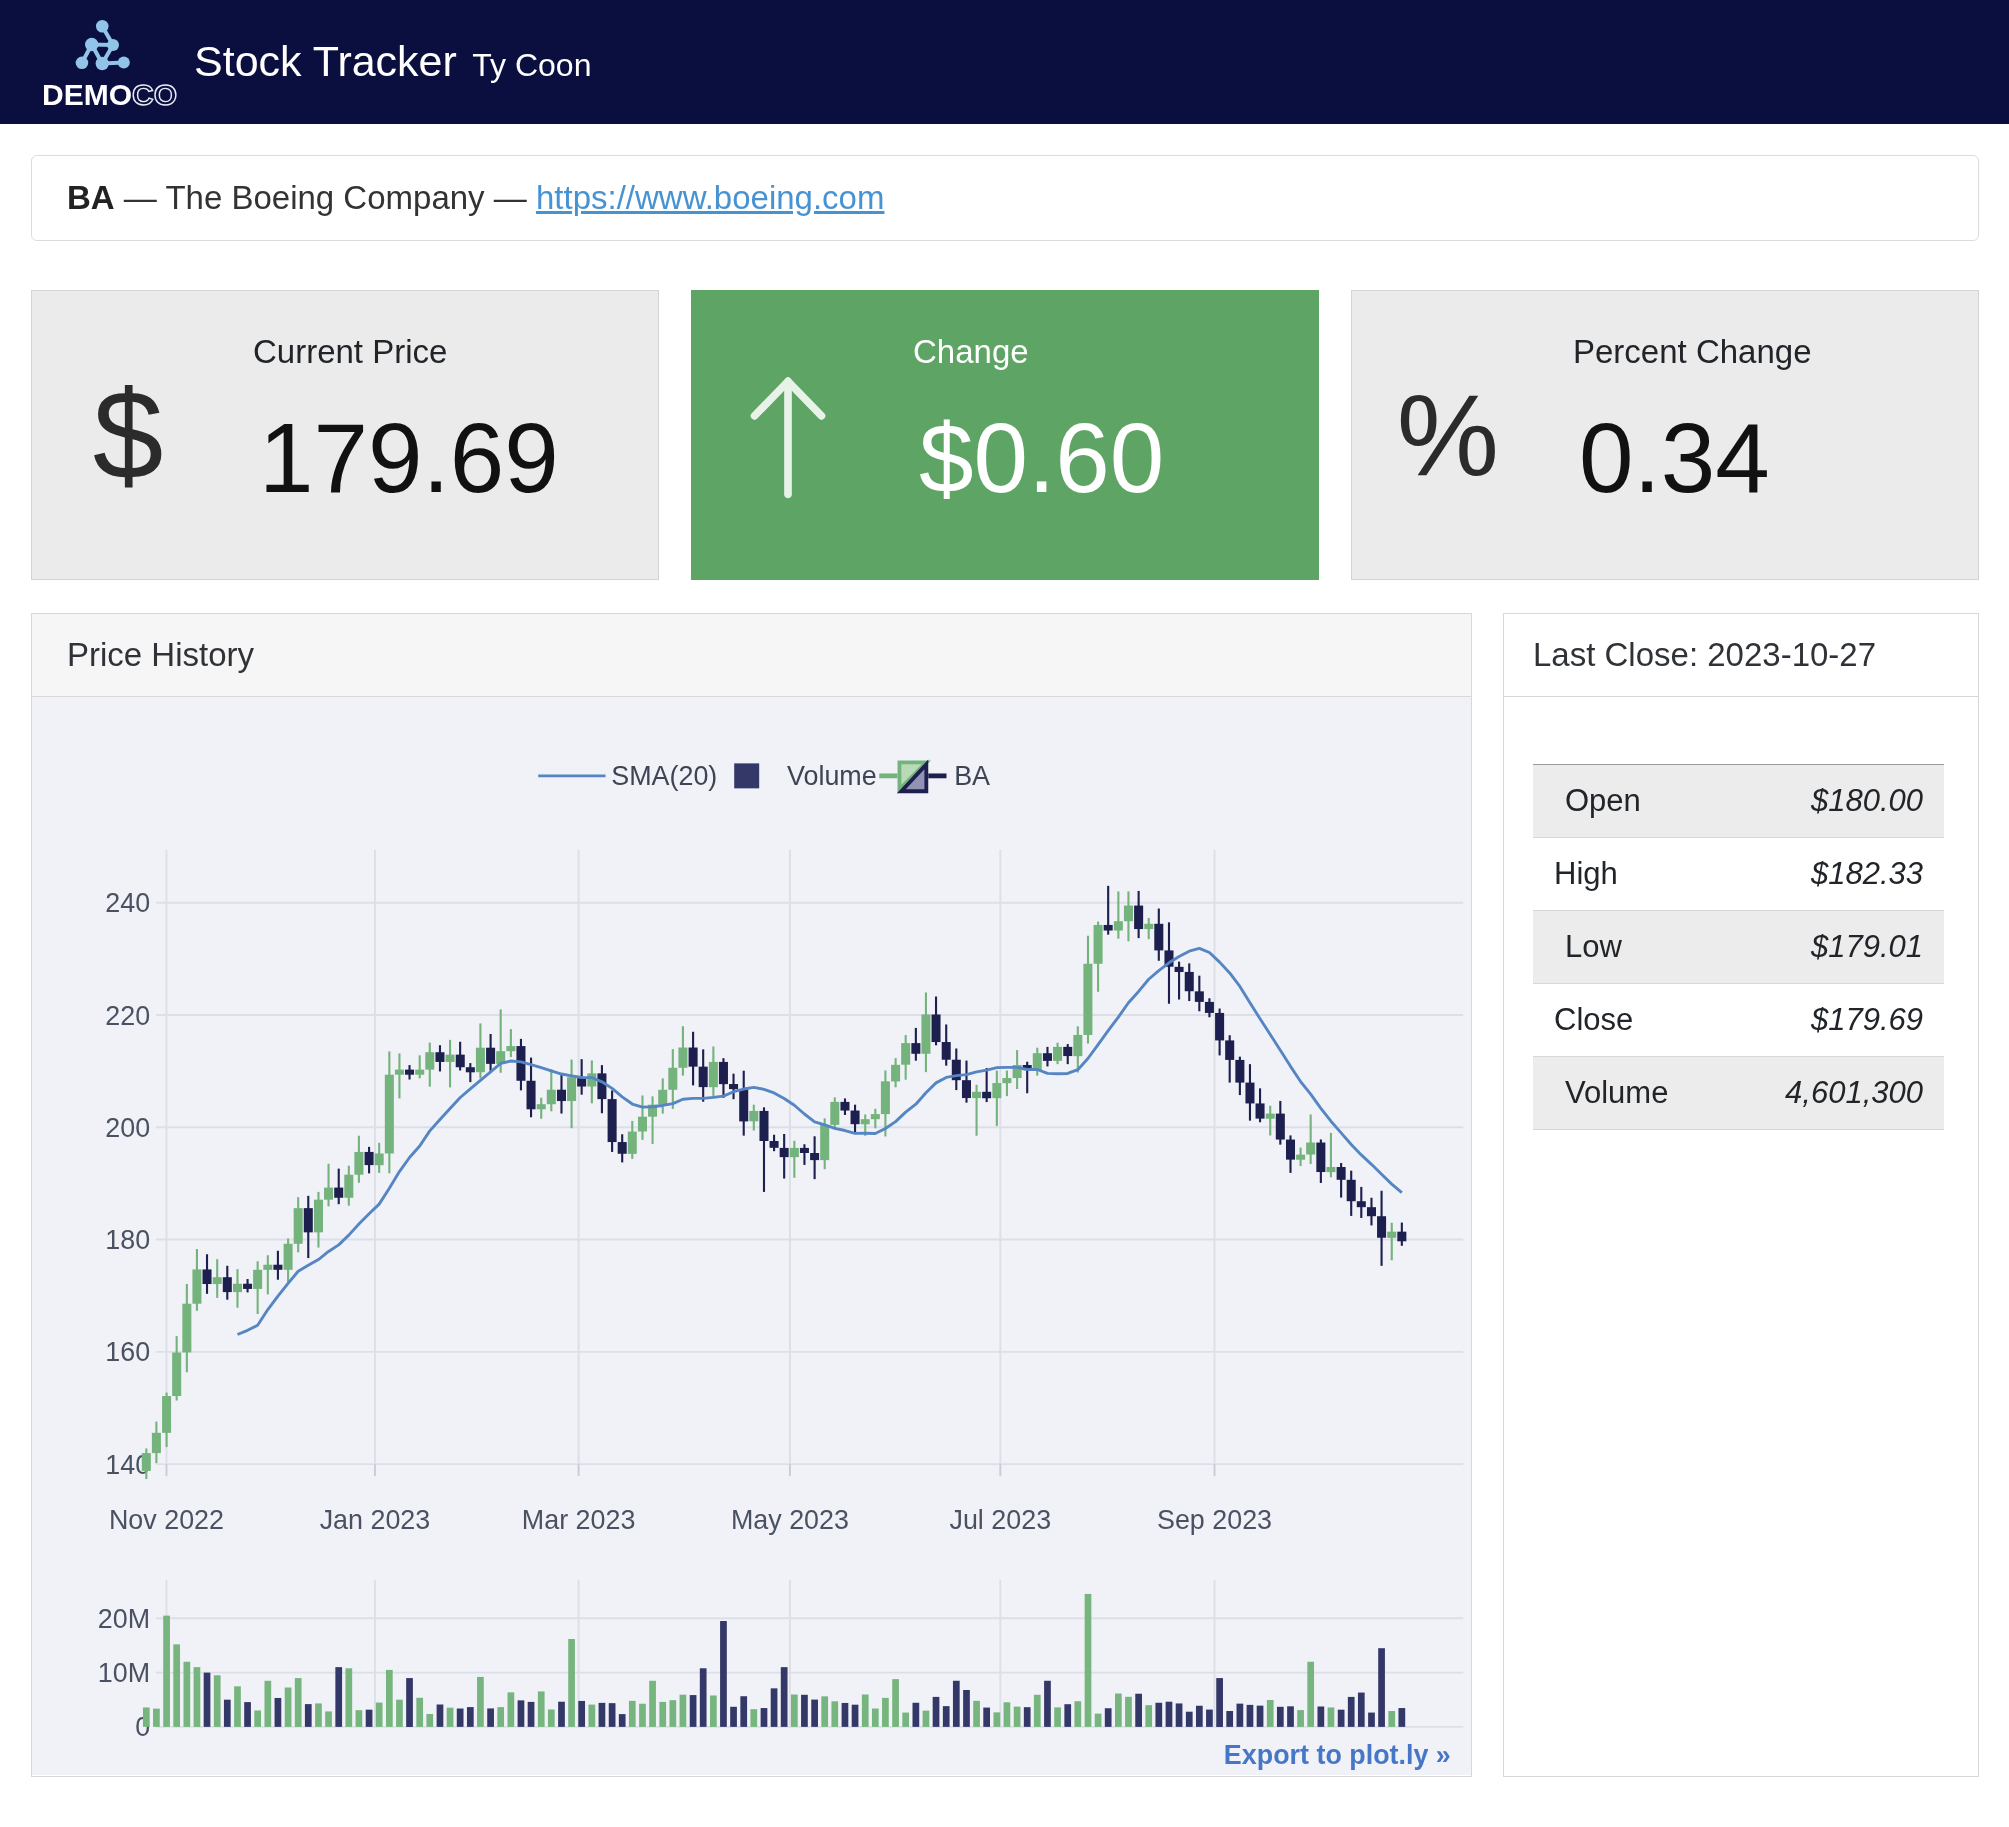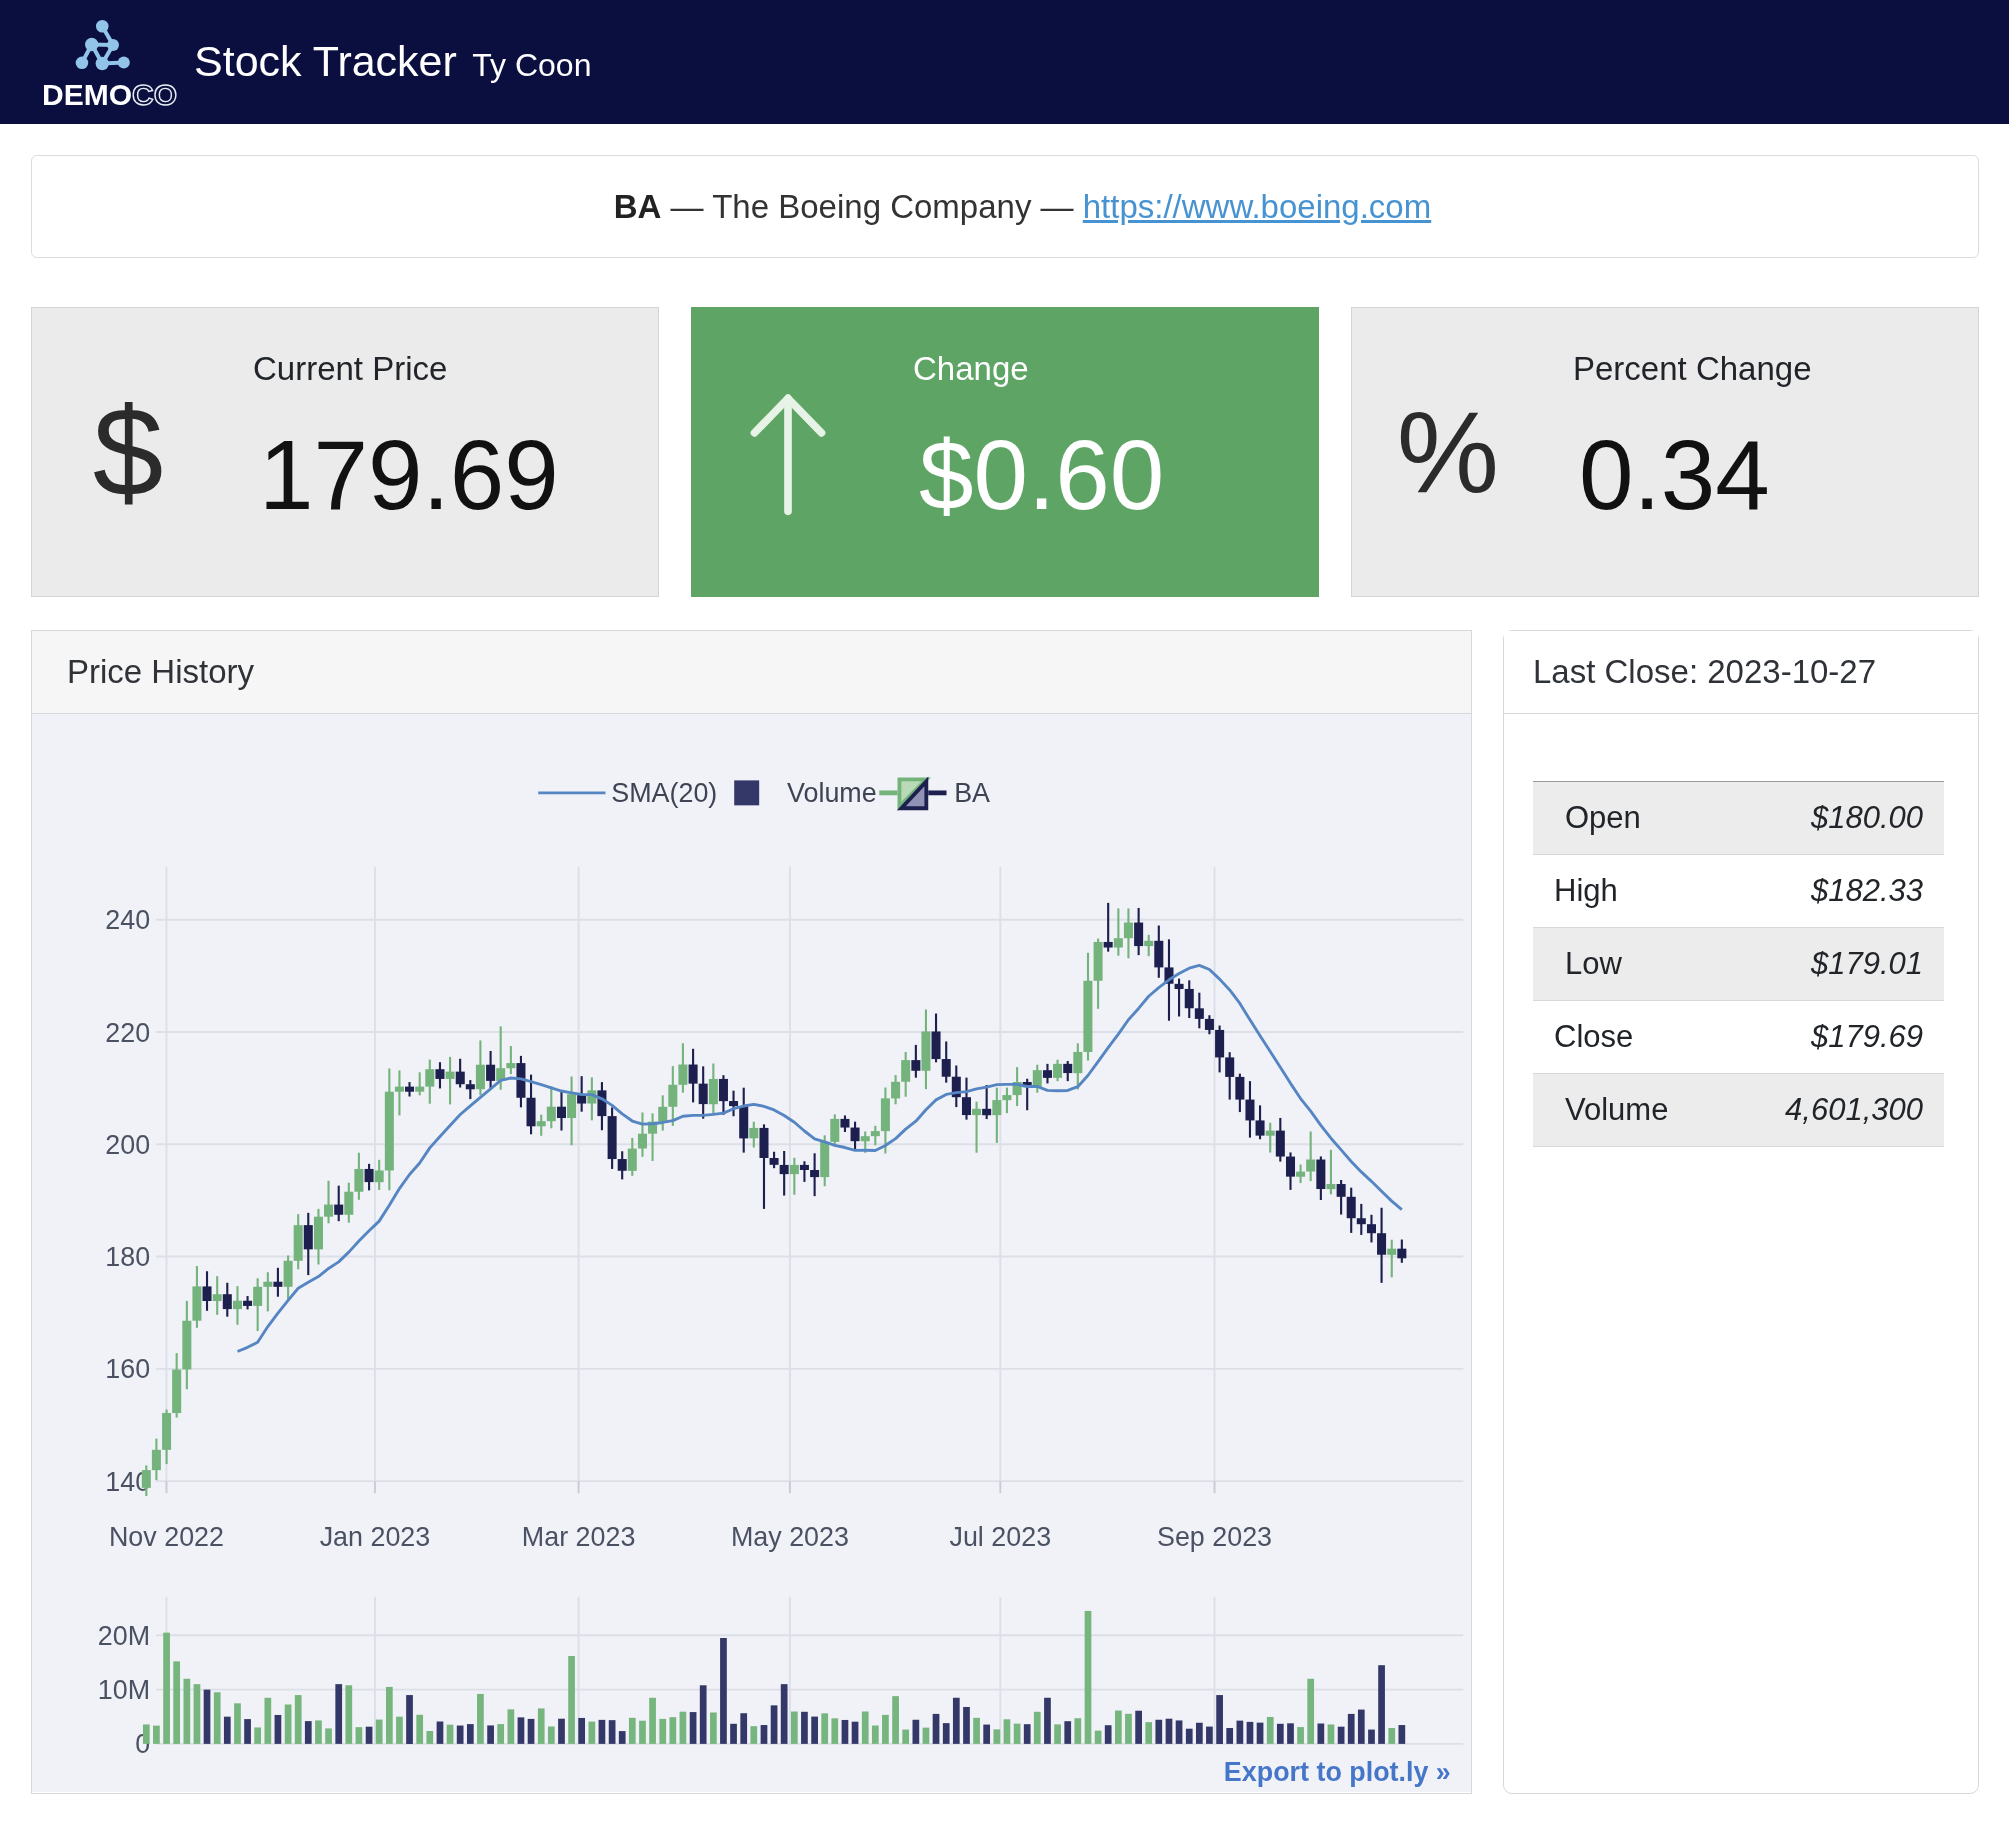--- a/index.html
+++ b/index.html
@@ -2,37 +2,37 @@
 <html><head><meta charset="utf-8">
 <style>
 * { margin:0; padding:0; box-sizing:border-box; }
 body { width:2010px; height:1827px; background:#fff; font-family:"Liberation Sans", sans-serif; color:#212529; overflow:hidden; }
 .navbar { position:relative; height:124px; background:#0a0f40; }
 .logo { position:absolute; left:75px; top:15.4px; }
 .logotext { position:absolute; left:42px; top:78px; font-size:30px; font-weight:bold; color:#fff; }
 .logotext .co { color:rgba(255,255,255,0); -webkit-text-stroke:1.4px #e8edf4; }
 .apptitle { position:absolute; left:194px; top:37px; font-size:43px; color:#fff; }
 .subtitle { font-size:32px; color:#fff; margin-left:15.4px; }
-.tickerbox { margin:31px 31px 0 31px; height:103px; border:1.9px solid #dcdcdc; border-radius:5.8px; display:flex; align-items:center; padding-left:35px; font-size:33px; color:#333;justify-content:center; }
+.tickerbox { margin:31px 31px 0 31px; height:86px; border:1.9px solid #dcdcdc; border-radius:5.8px; display:flex; align-items:center; padding-left:35px; font-size:33px; color:#333; }
 .tickerbox b { color:#222; }
 .tickerbox a { color:#4793d2; text-decoration:underline; }
 .cards { margin:49px 31px 0 31px; display:flex; gap:32px; }
 .card { position:relative; width:628px; height:290px; background:#ebebeb; border:1.9px solid #d4d4d4; }
 .card.green { background:#5ea565; border-color:#5ea565; color:#fff;text-align:right; }
 .cicon { position:absolute; left:0; top:0; width:192px; height:100%; display:flex; align-items:center; justify-content:center; }
 .clabel { position:absolute; left:221px; top:42px; font-size:33px; }
 .cnum { position:absolute; left:227px; top:114px; font-size:98px; line-height:1.1; font-weight:400; color:#111; }
 .card.green .clabel, .card.green .cnum { color:#fff; }
 .dollar { font-size:127px; color:#2b2b2b; }
 .pct { font-size:115px; color:#2b2b2b; }
 .panels { margin:33px 31px 0 31px; display:flex; gap:31px; }
 .panel { border:1.9px solid #d8d8dc; background:#fff; }
 .panel-hd { height:83px; background:#f6f6f7; border-bottom:1.9px solid #d8d8dc; display:flex; align-items:center; padding-left:35px; font-size:33px; color:#2f3337; }
 .left-panel { width:1443px; height:1164px; }
-.right-panel { width:481px; height:1164px;border-radius:9px; }
+.right-panel { width:481px; height:1164px; }
 .right-panel .panel-hd { background:#fff; padding-left:29px; }
 .chartwrap { width:1439px; height:1078px; background:#f1f2f7; }
 .tbl { margin:67px 29px 0 29px; border-collapse:collapse; width:411px; font-size:31px; }
 .tbl td { height:73px; padding:0 21px; border-top:1.9px solid #d8d8d8; }
 .tbl tr:first-child td { border-top:1.9px solid #9a9a9a; }
 .tbl tr:last-child td { border-bottom:1.9px solid #d8d8d8; }
 .tbl tr.odd td { background:#ececec;padding-left:32px; }
 .tbl td.v { text-align:right;font-style:italic; }
 </style></head>
 <body>

